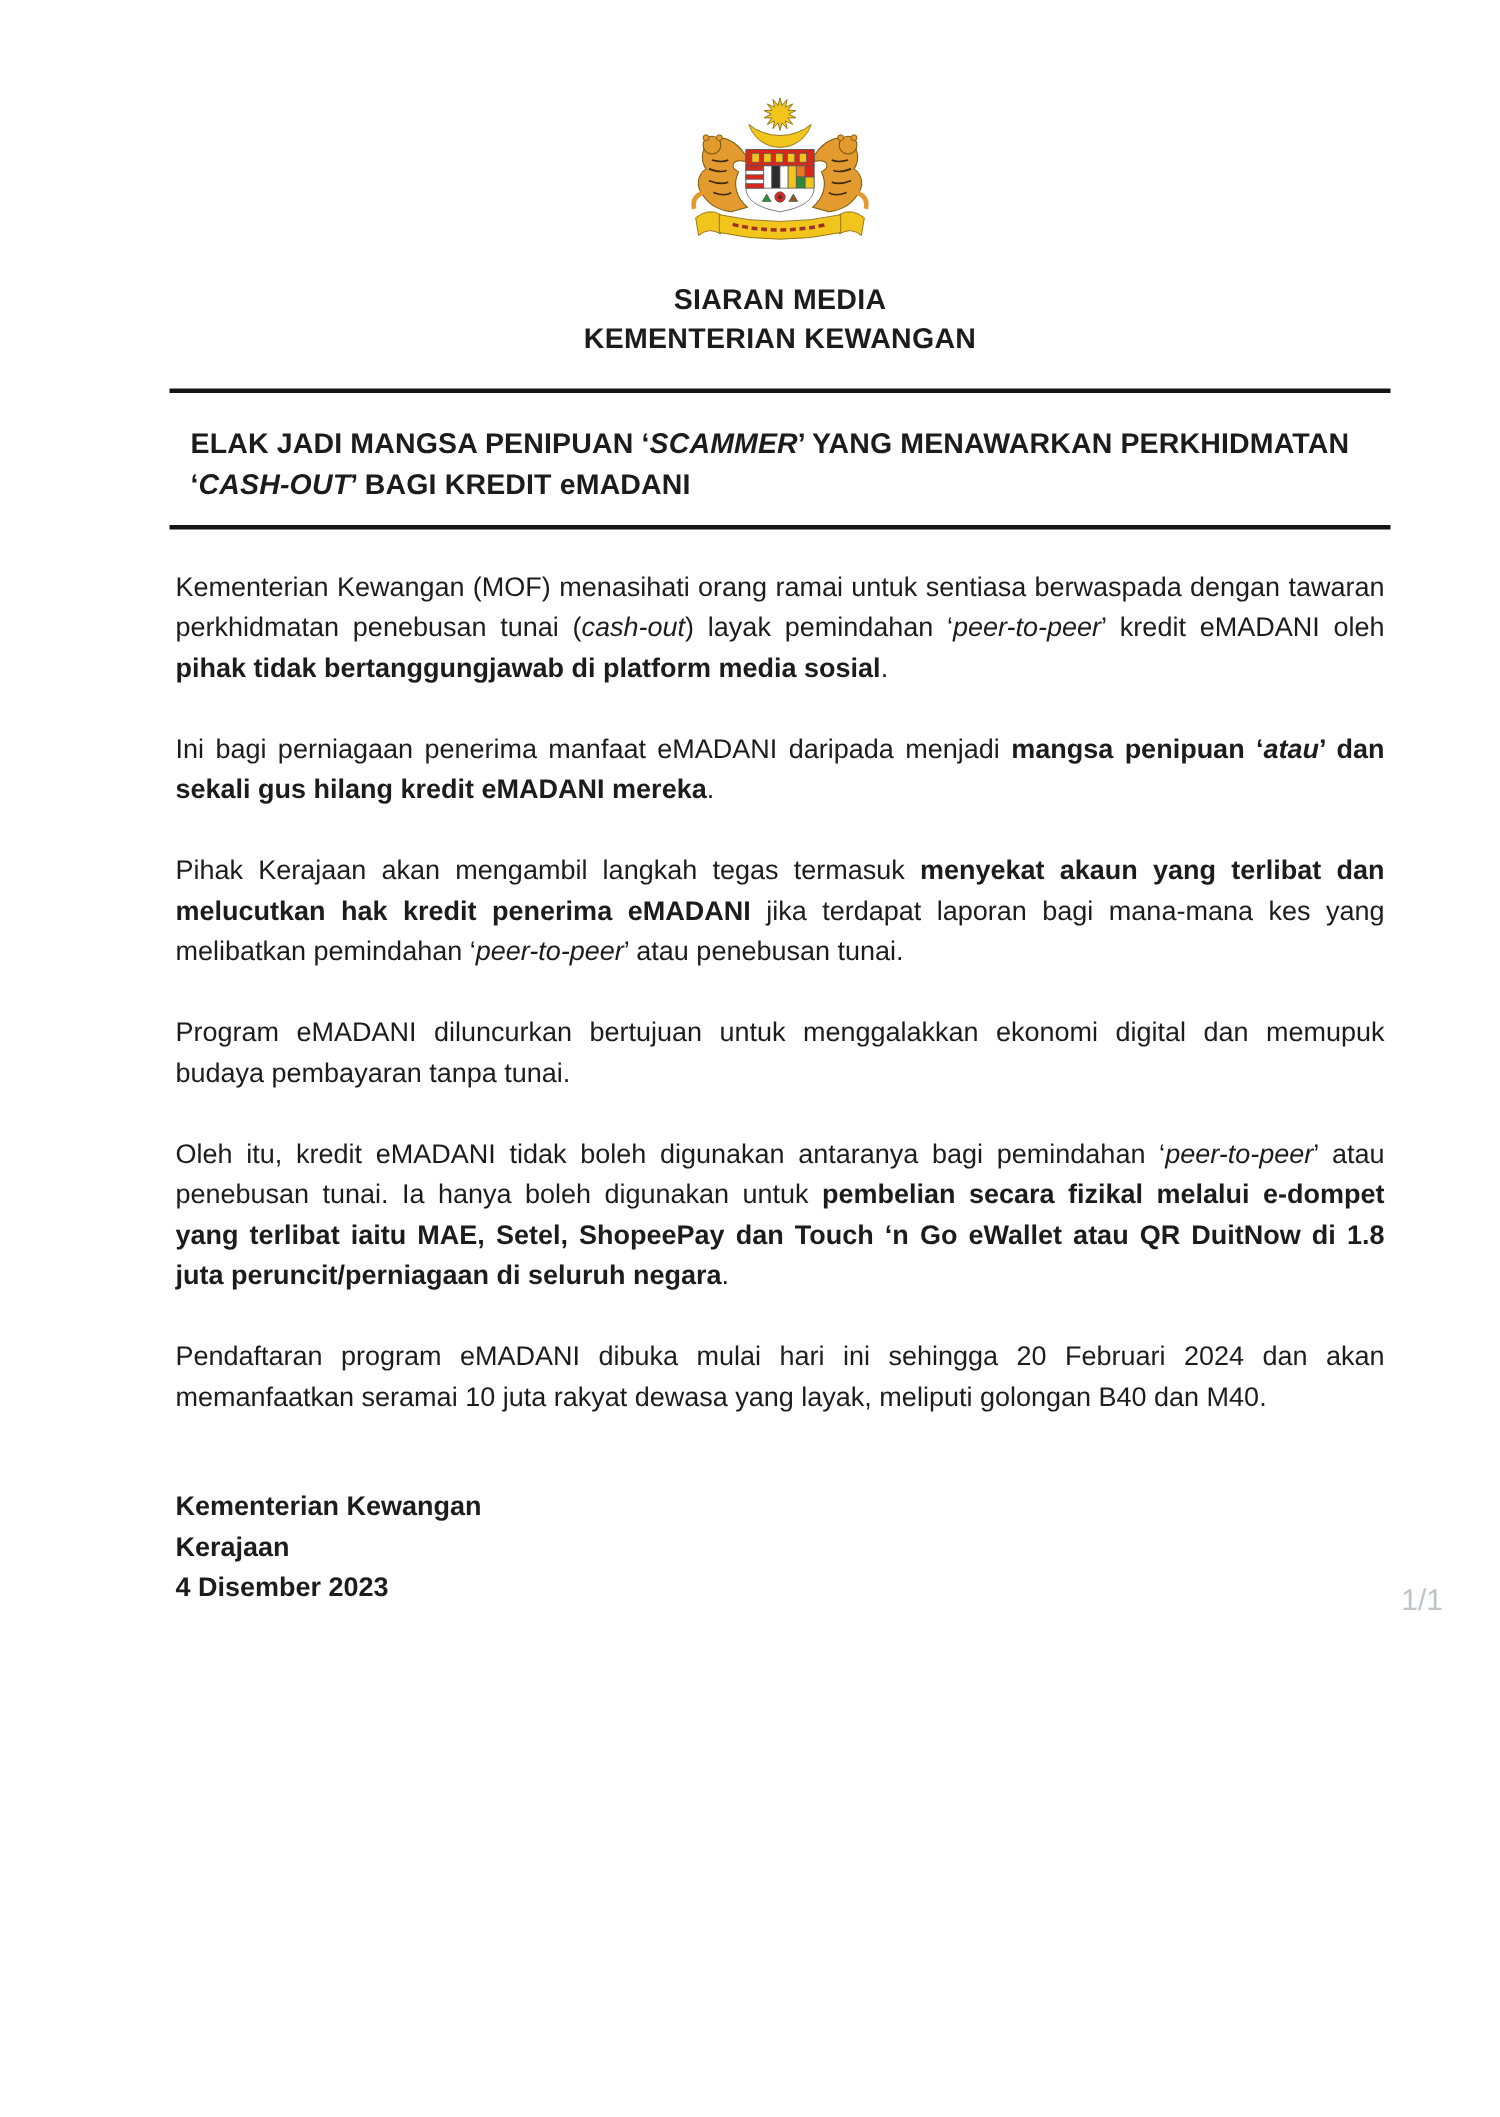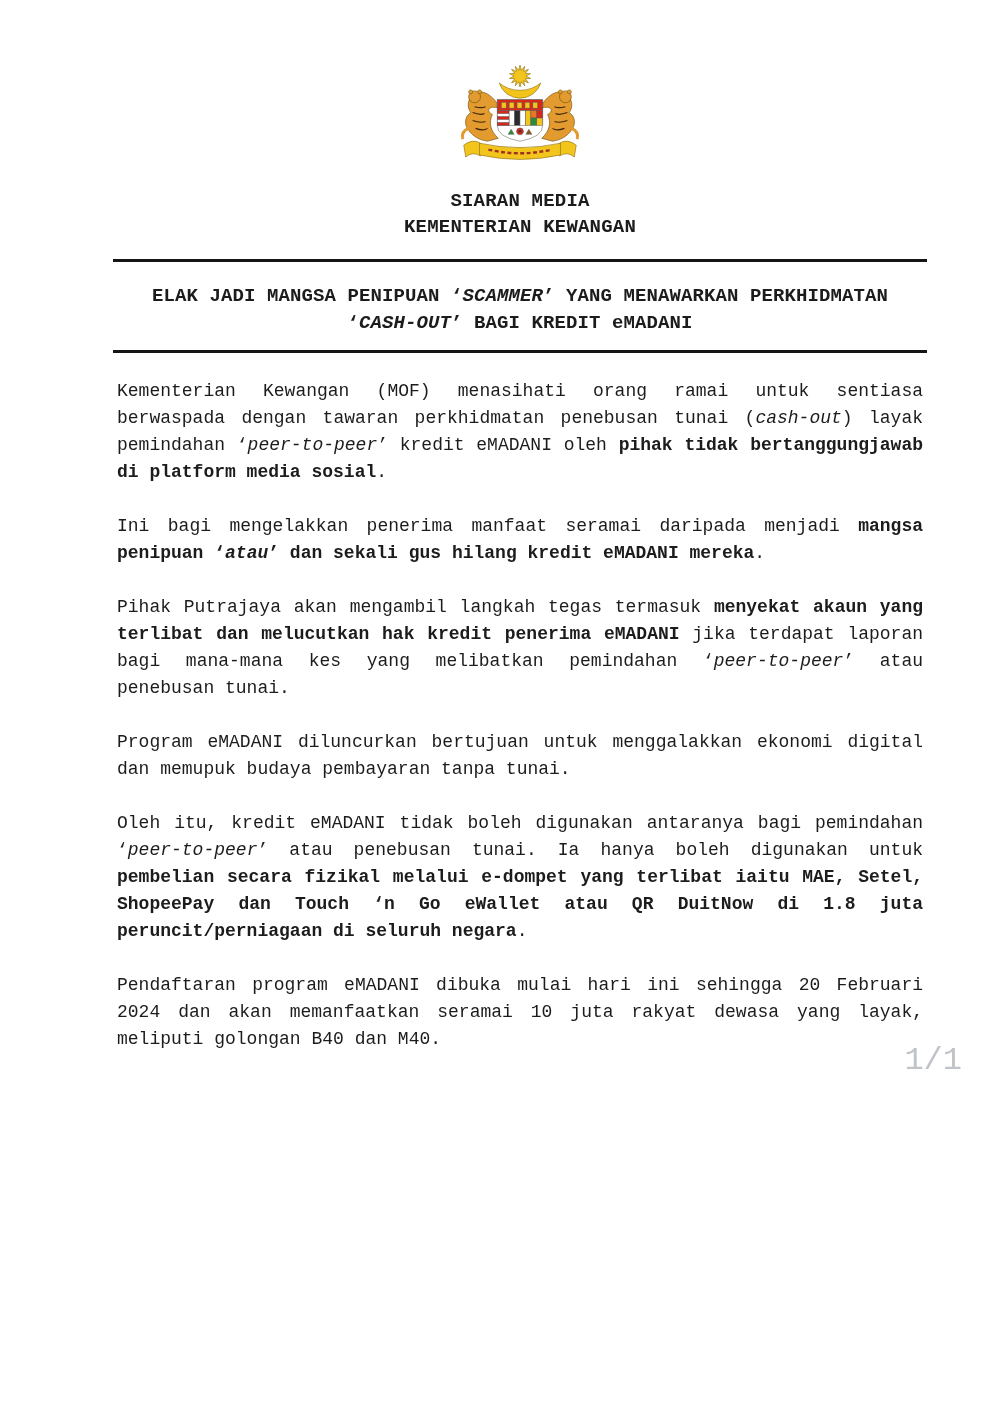--- a/index.html
+++ b/index.html
@@ -4,39 +4,39 @@
 <style>
   * { box-sizing: border-box; }
   html, body { margin: 0; padding: 0; background: #ffffff; }
   .page {
     position: relative;
     width: 1000px;
     height: 1085px;
     margin: 0 auto;
     background: var(--page-bg, #ffffff);
     color: var(--text, #1c1c1c);
-    font-family: Liberation Mono, monospace;
+    font-family: Liberation Sans, sans-serif;
     overflow: hidden;
   }
   .content { position: absolute; left: 117px; top: 0; width: 806px; }
   .logo { display: block; margin: 62px auto 0; width: 148px; height: 114px; }
   .header { text-align: center; font-weight: 700; font-size: 19px; line-height: 26px; margin-top: 12px; letter-spacing: .2px; }
   .rule { border: 0; border-top: 3px solid var(--rule, #151515); margin: 0 -4px; }
   .rule.top { margin-top: 19px; }
   .rule.bottom { margin-top: 13px; }
-  .title { font-size: 19px; line-height: 27px; font-weight: 700; text-align: center; margin: 21px 10px 0; letter-spacing: .1px; }
+  .title { font-size: 19px; line-height: 27px; font-weight: 700; text-align: left; margin: 21px 10px 0; letter-spacing: .1px; }
   .body { margin-top: 25px; font-size: 18px; line-height: 27px; }
   .body p { margin: 0 0 27px; text-align: justify; }
   .b { font-weight: 700; }
   .i { font-style: italic; }
   .doc-link { color: var(--link, #4577b3); text-decoration: underline; cursor: pointer; }
   .signature { font-weight: 700; font-size: 18px; line-height: 27px; margin-top: 46px; }
   .page-indicator {
     position: absolute; right: 38px; bottom: 6px;
-    font-size: 32px; color: var(--page-indicator, #c0c3c7);
+    font-size: 20px; color: var(--page-indicator, #c0c3c7);
   }
 </style>
 </head>
 <body>
 
 <div class="page">
   <div class="content">
 
     <svg class="logo" viewBox="0 0 150 115" aria-hidden="true">
 
@@ -111,22 +111,22 @@
     </div>
 
     <hr class="rule top">
 
     <h1 class="title"><span class="b">ELAK JADI MANGSA PENIPUAN ‘</span><span class="b i">SCAMMER</span><span class="b">’ YANG MENAWARKAN PERKHIDMATAN ‘</span><span class="b i">CASH-OUT</span><span class="b">’ BAGI KREDIT eMADANI</span></h1>
 
     <hr class="rule bottom">
 
     <div class="body">
       <p><span>Kementerian Kewangan (MOF) menasihati orang ramai untuk sentiasa berwaspada dengan tawaran perkhidmatan penebusan tunai (</span><span class="i">cash-out</span><span>) layak pemindahan ‘</span><span class="i">peer-to-peer</span><span>’ kredit eMADANI oleh </span><span class="b">pihak tidak bertanggungjawab di platform media sosial</span><span>.</span></p>
-      <p><span>Ini bagi mengelakkan penerima manfaat seramai daripada menjadi </span><span class="b">mangsa penipuan ‘</span><span class="b i">atau</span><span class="b">’ dan sekali gus hilang kredit eMADANI mereka</span><span>.</span></p>
-      <p><span>Pihak Putrajaya akan mengambil langkah tegas termasuk </span><span class="b">menyekat akaun yang terlibat dan melucutkan hak kredit penerima eMADANI</span><span> jika terdapat laporan bagi mana-mana kes yang melibatkan pemindahan ‘</span><span class="i">peer-to-peer</span><span>’ atau penebusan tunai.</span></p>
+      <p><span>Ini bagi perniagaan penerima manfaat eMADANI daripada menjadi </span><span class="b">mangsa penipuan ‘</span><span class="b i">atau</span><span class="b">’ dan sekali gus hilang kredit eMADANI mereka</span><span>.</span></p>
+      <p><span>Pihak Kerajaan akan mengambil langkah tegas termasuk </span><span class="b">menyekat akaun yang terlibat dan melucutkan hak kredit penerima eMADANI</span><span> jika terdapat laporan bagi mana-mana kes yang melibatkan pemindahan ‘</span><span class="i">peer-to-peer</span><span>’ atau penebusan tunai.</span></p>
       <p><span>Program eMADANI diluncurkan bertujuan untuk menggalakkan ekonomi digital dan memupuk budaya pembayaran tanpa tunai.</span></p>
       <p><span>Oleh itu, kredit eMADANI tidak boleh digunakan antaranya bagi pemindahan ‘</span><span class="i">peer-to-peer</span><span>’ atau penebusan tunai. Ia hanya boleh digunakan untuk </span><span class="b">pembelian secara fizikal melalui e-dompet yang terlibat iaitu MAE, Setel, ShopeePay dan Touch ‘n Go eWallet atau QR DuitNow di 1.8 juta peruncit/perniagaan di seluruh negara</span><span>.</span></p>
       <p><span>Pendaftaran program eMADANI dibuka mulai hari ini sehingga 20 Februari 2024 dan akan memanfaatkan seramai 10 juta rakyat dewasa yang layak, meliputi golongan B40 dan M40.</span></p>
 
       <div class="signature">
         <div>Kementerian Kewangan</div>
         <div>Kerajaan</div>
         <div>4 Disember 2023</div>
       </div>
     </div>

